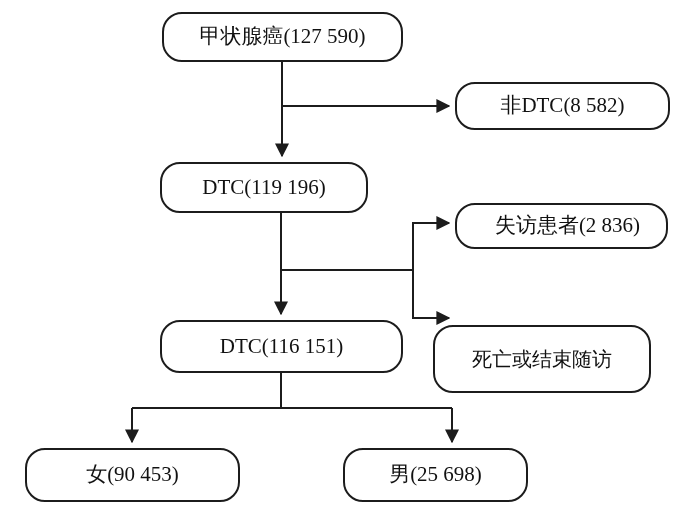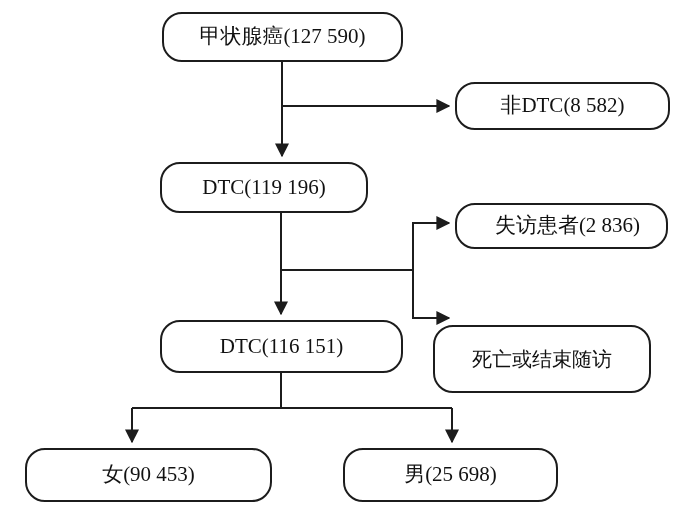--- a/index.html
+++ b/index.html
@@ -37,22 +37,22 @@
     color: #111111;
     line-height: 1.3;
     white-space: nowrap;
   }
   .node-total   { left: 162px; top: 12px;  width: 241px; height: 50px; }
   .node-nondtc  { left: 455px; top: 82px;  width: 215px; height: 48px; }
   .node-dtc1    { left: 160px; top: 162px; width: 208px; height: 51px; }
   .node-lost    { left: 455px; top: 203px; width: 213px; height: 46px; padding-left: 12px; }
   .node-death   { left: 433px; top: 285px; width: 218px; height: 68px; font-size: 20px; margin-top: 40px; }
   .node-dtc2    { left: 160px; top: 320px; width: 243px; height: 53px; }
-  .node-female  { left: 25px;  top: 448px; width: 247px; height: 54px; }
-  .node-male    { left: 343px; top: 448px; width: 215px; height: 54px; }
+  .node-female  { left: 25px;  top: 448px; width: 215px; height: 54px; }
+  .node-male    { left: 343px; top: 448px; width: 185px; height: 54px; }
   .edge {
     stroke: #1c1c1c;
     stroke-width: 2;
     fill: none;
   }
 </style>
 </head>
 <body>
 
 <div class="canvas">

